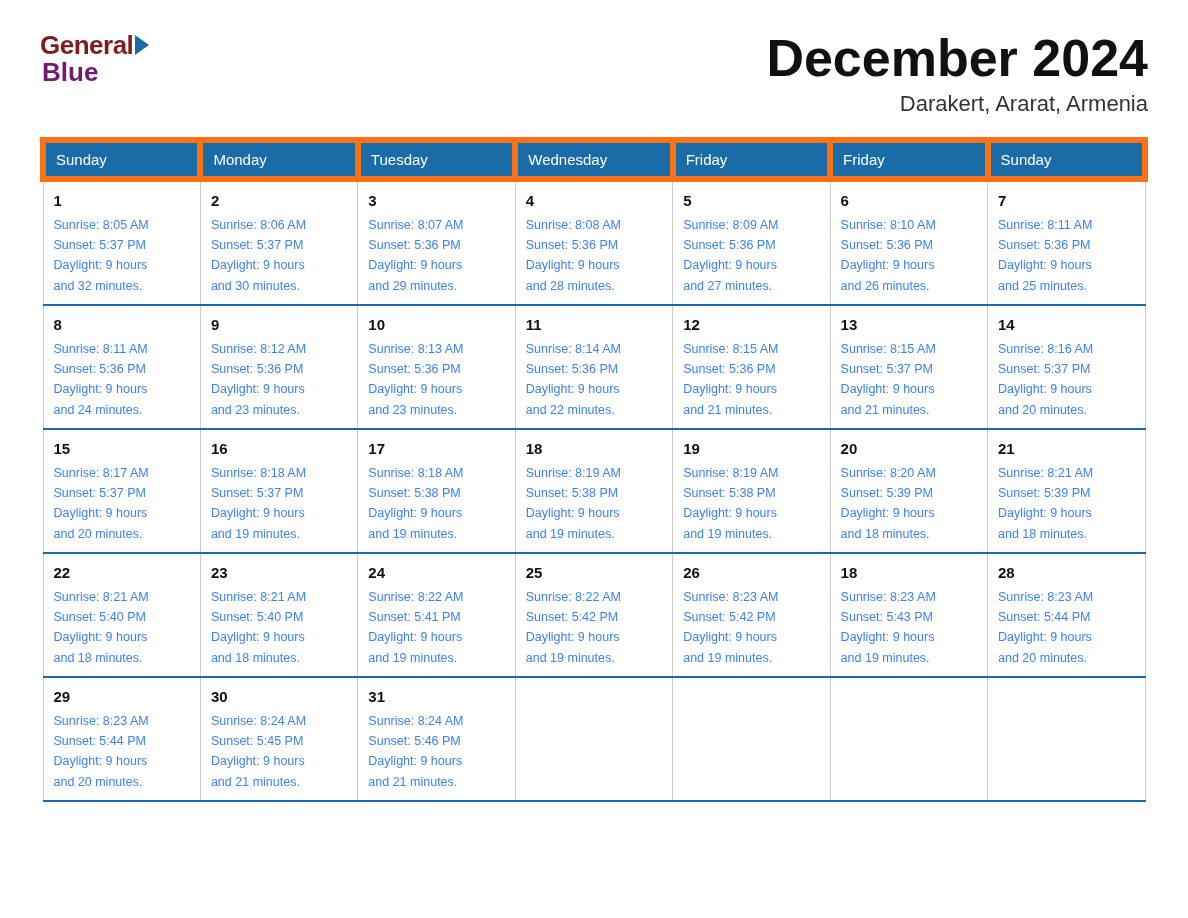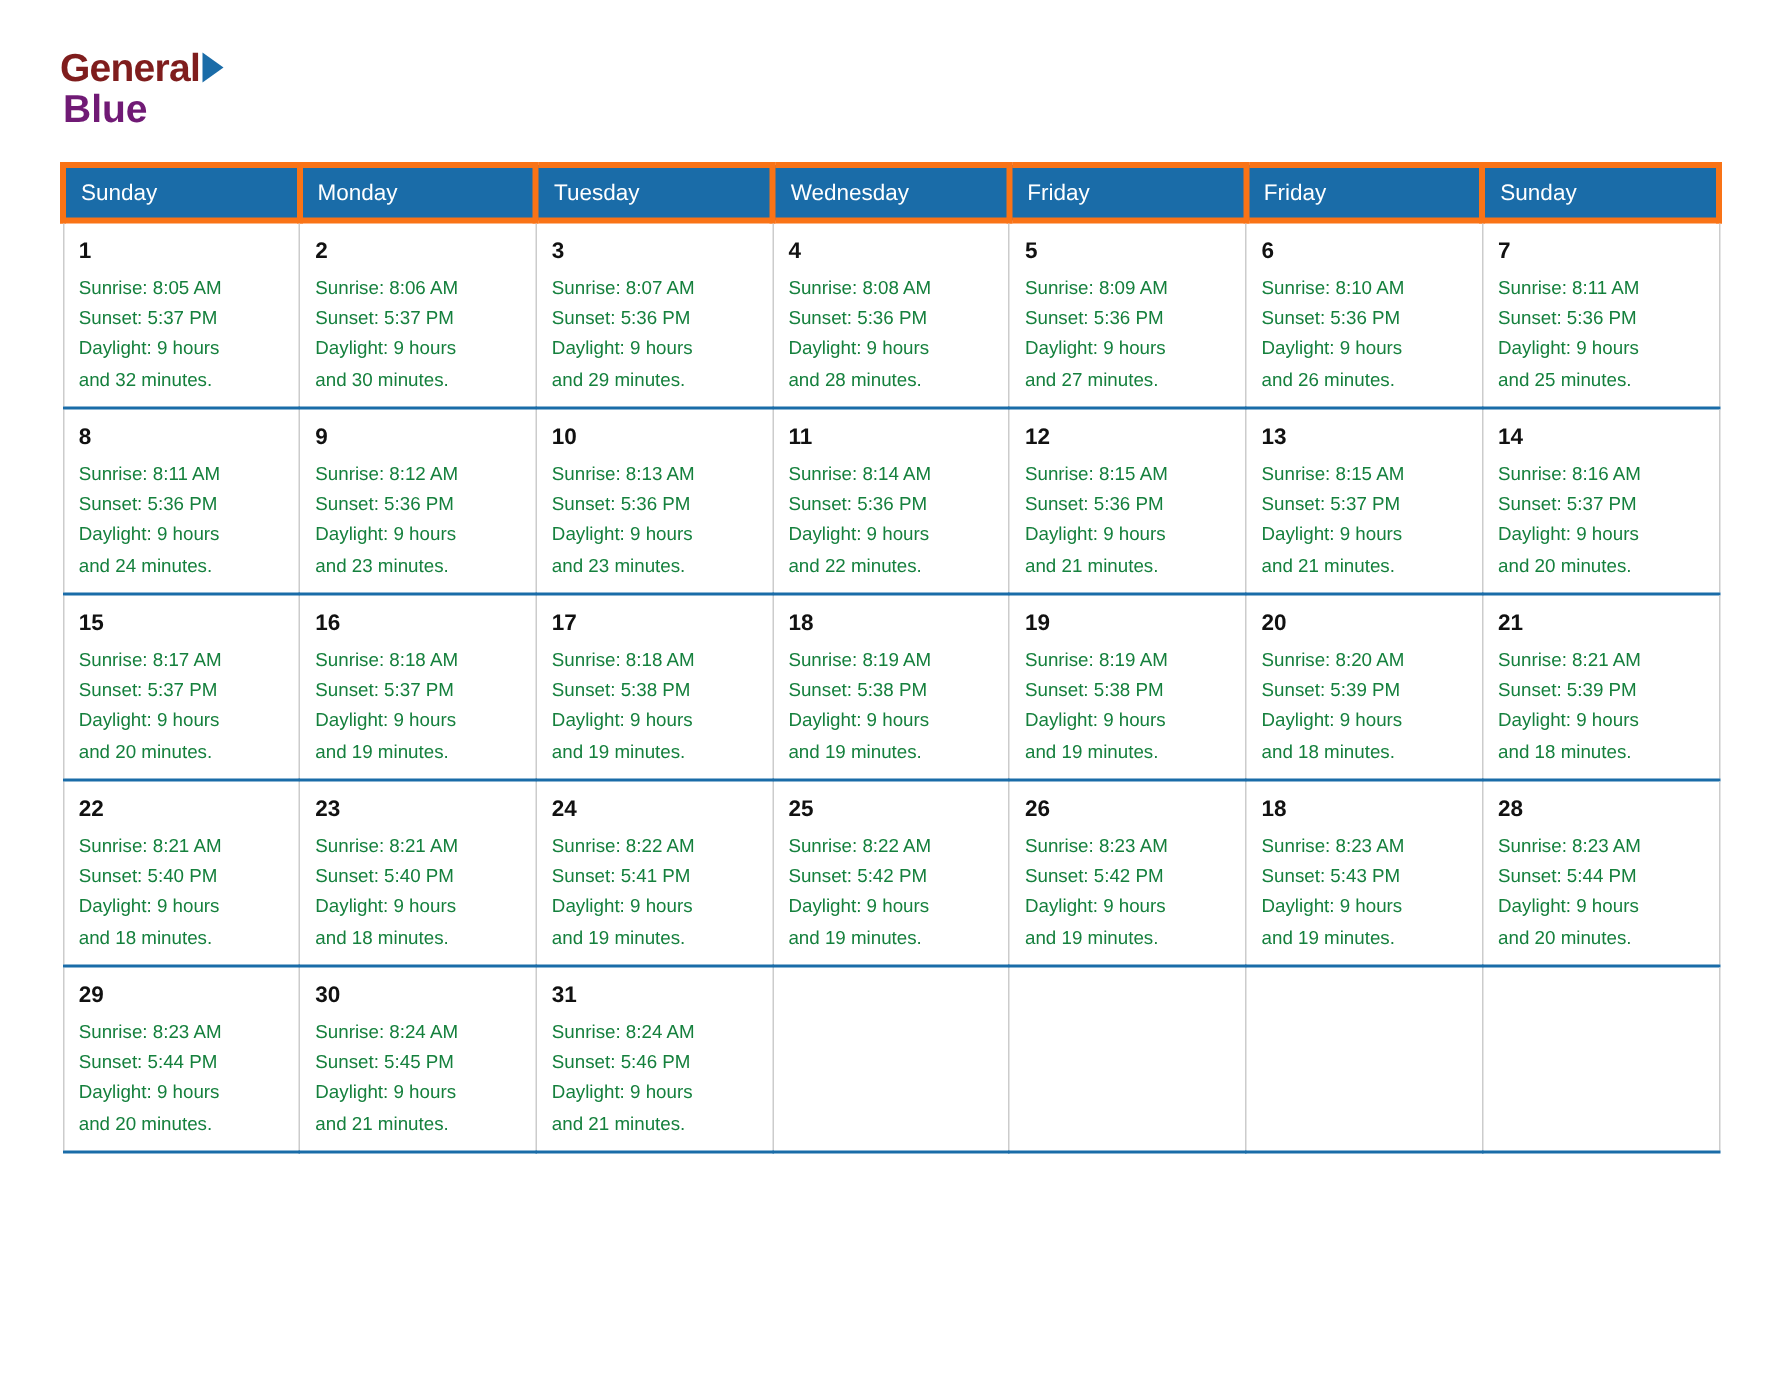--- a/index.html
+++ b/index.html
@@ -68,21 +68,21 @@
     }
     thead tr {
       background-color: #1a6ca8;
     }
     thead th {
       color: #fff;
       font-size: 15px;
       font-weight: normal;
       padding: 8px 10px;
       text-align: left;
-      border: 4px solid #f97316;
+      border: 6px solid #f97316;
     }
     tbody tr {
       border-bottom: 2px solid #1a6ca8;
     }
     tbody td {
       vertical-align: top;
       padding: 8px 10px;
       border-right: 1px solid #ccc;
       border-left: 1px solid #ccc;
       font-size: 13px;
@@ -95,37 +95,41 @@
     }
     .day-number {
       font-size: 15px;
       font-weight: bold;
       color: #111;
       display: block;
       margin-bottom: 2px;
     }
     .day-info {
       font-size: 12.5px;
-      color: #15803d;
+      color: #3b82f6;
       line-height: 1.55;
     }
     .empty-cell {
       background: #fff;
     }
   </style>
 </head>
 <body>
 
 <div class="header">
   <div class="logo">
     <div class="logo-top">
       <span class="logo-general">General</span>
       <div class="logo-arrow"></div>
     </div>
     <span class="logo-blue">Blue</span>
+  </div>
+  <div class="title-block">
+    <div class="month-year">December 2024</div>
+    <div class="location">Darakert, Ararat, Armenia</div>
   </div>
 </div>
 
 <table>
   <thead>
     <tr>
     <th>Sunday</th>
         <th>Monday</th>
         <th>Tuesday</th>
         <th>Wednesday</th>

